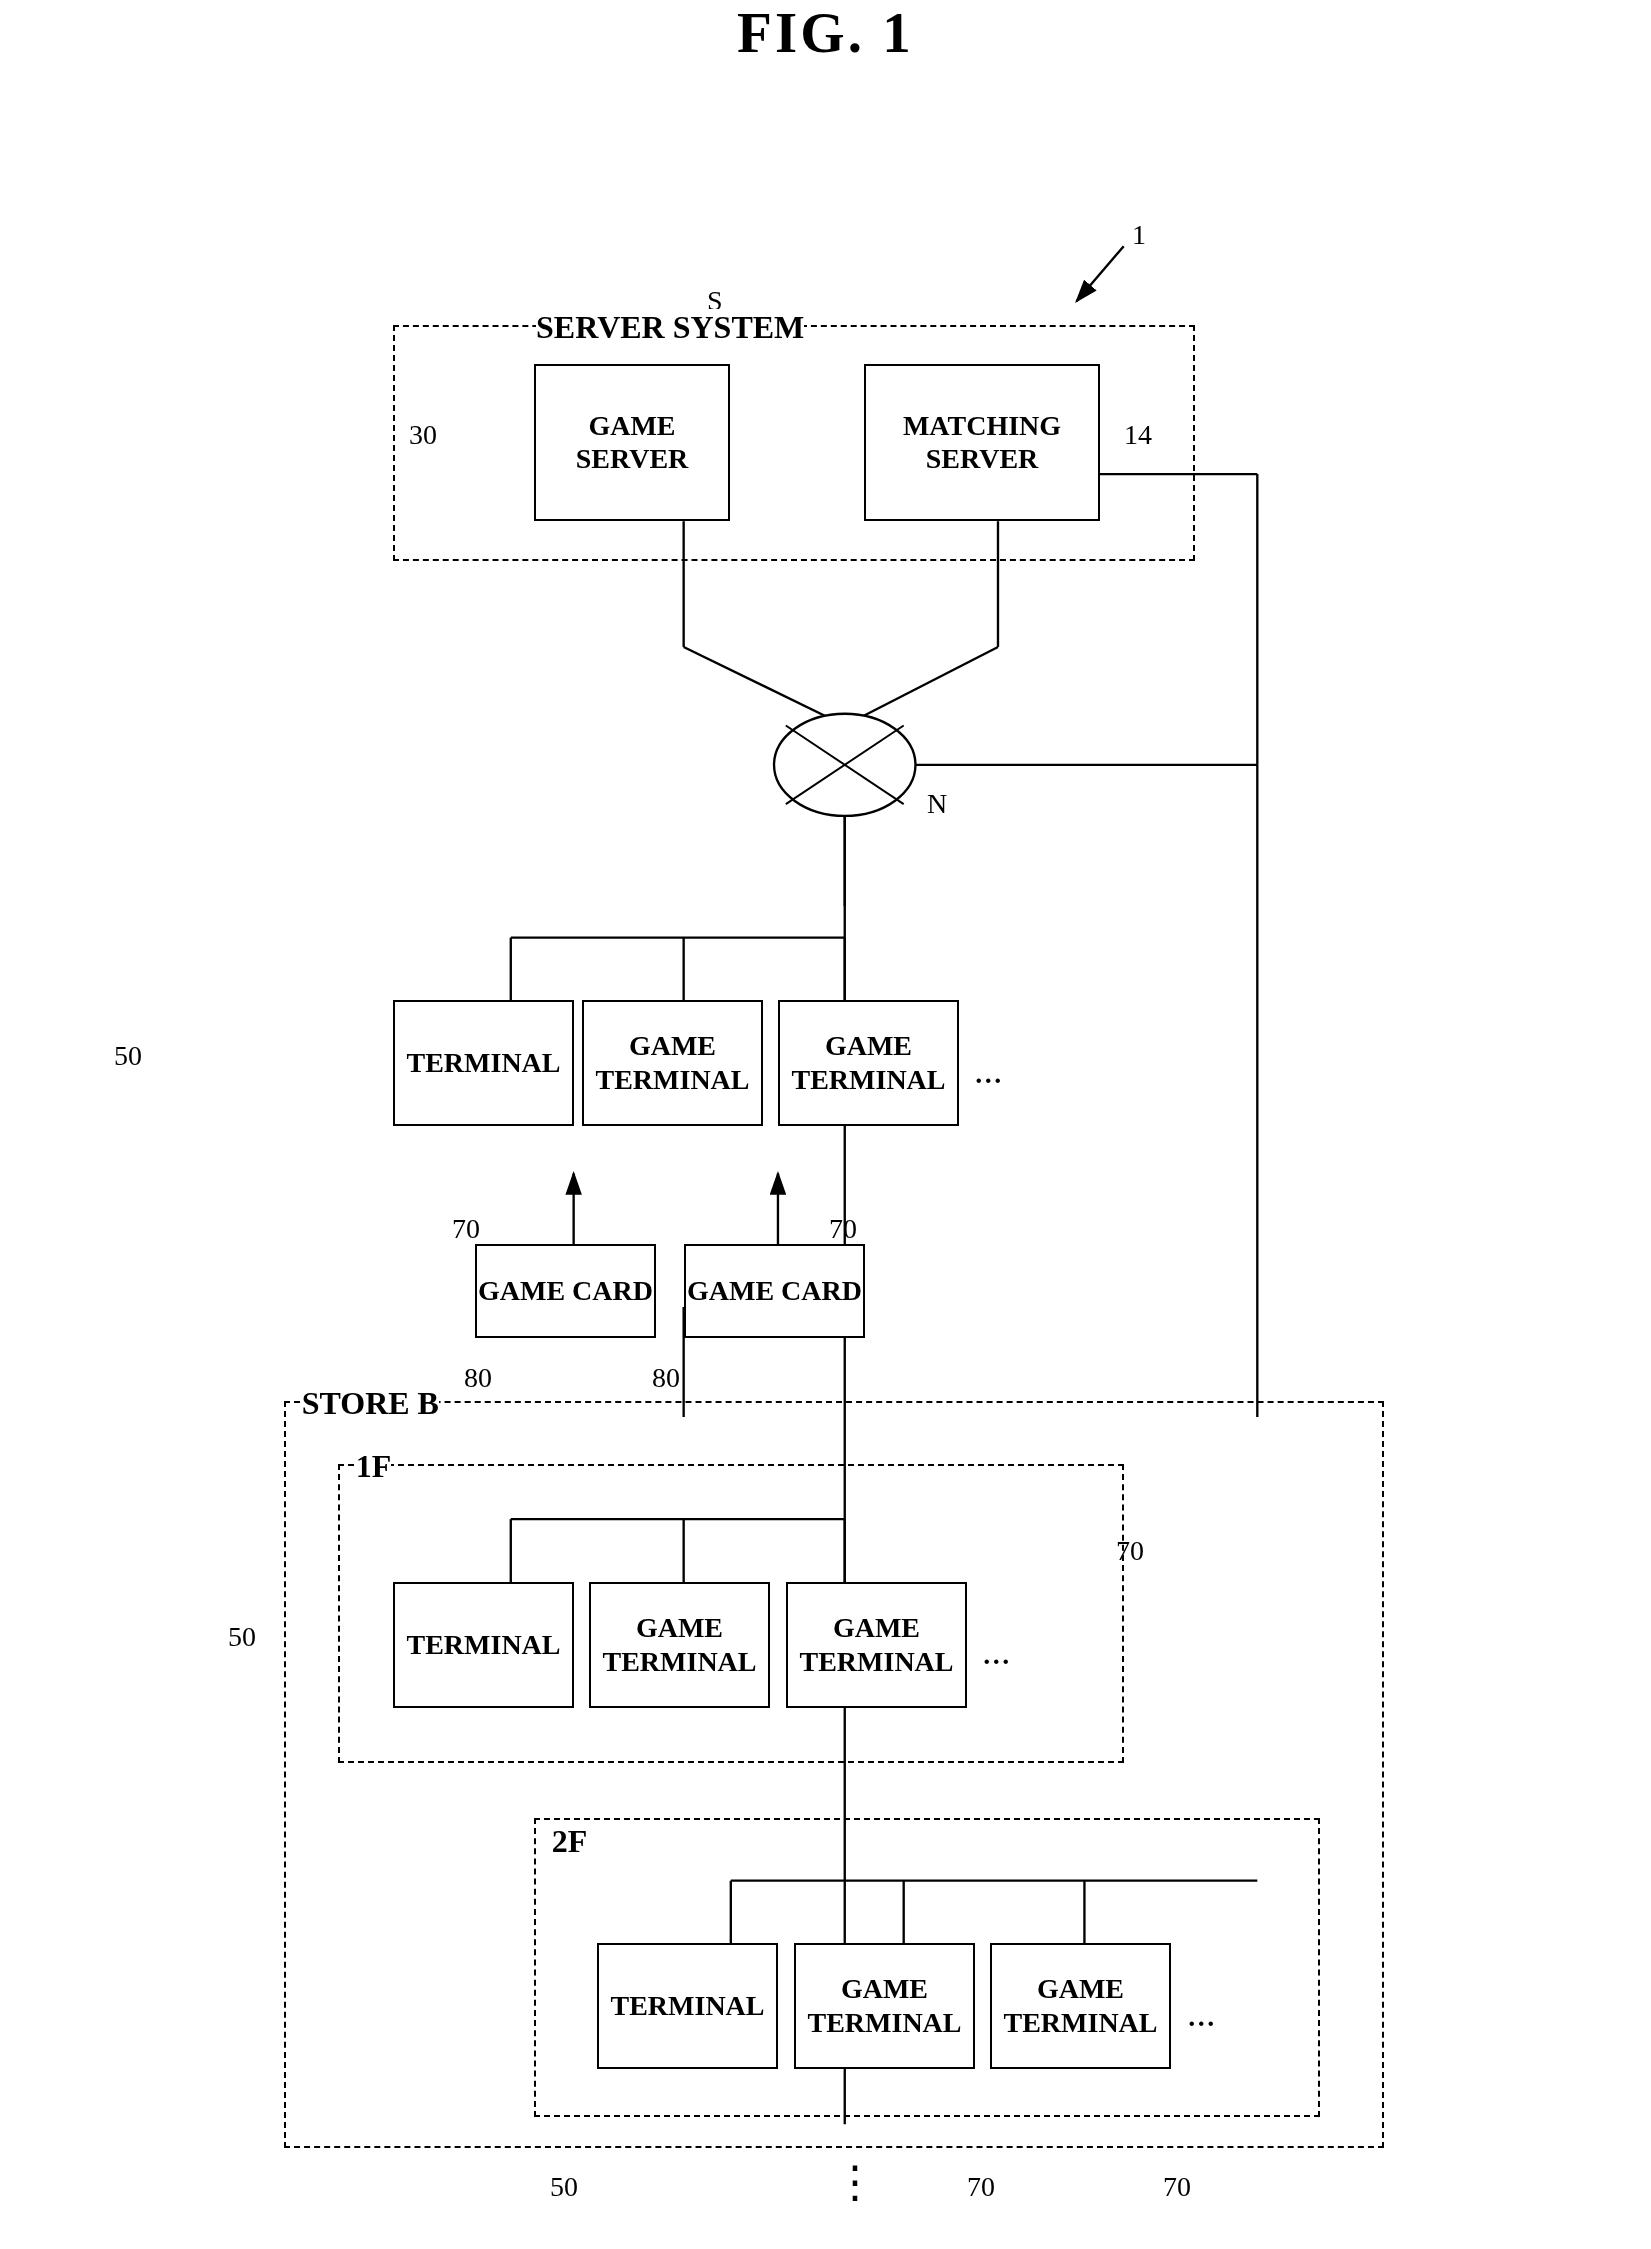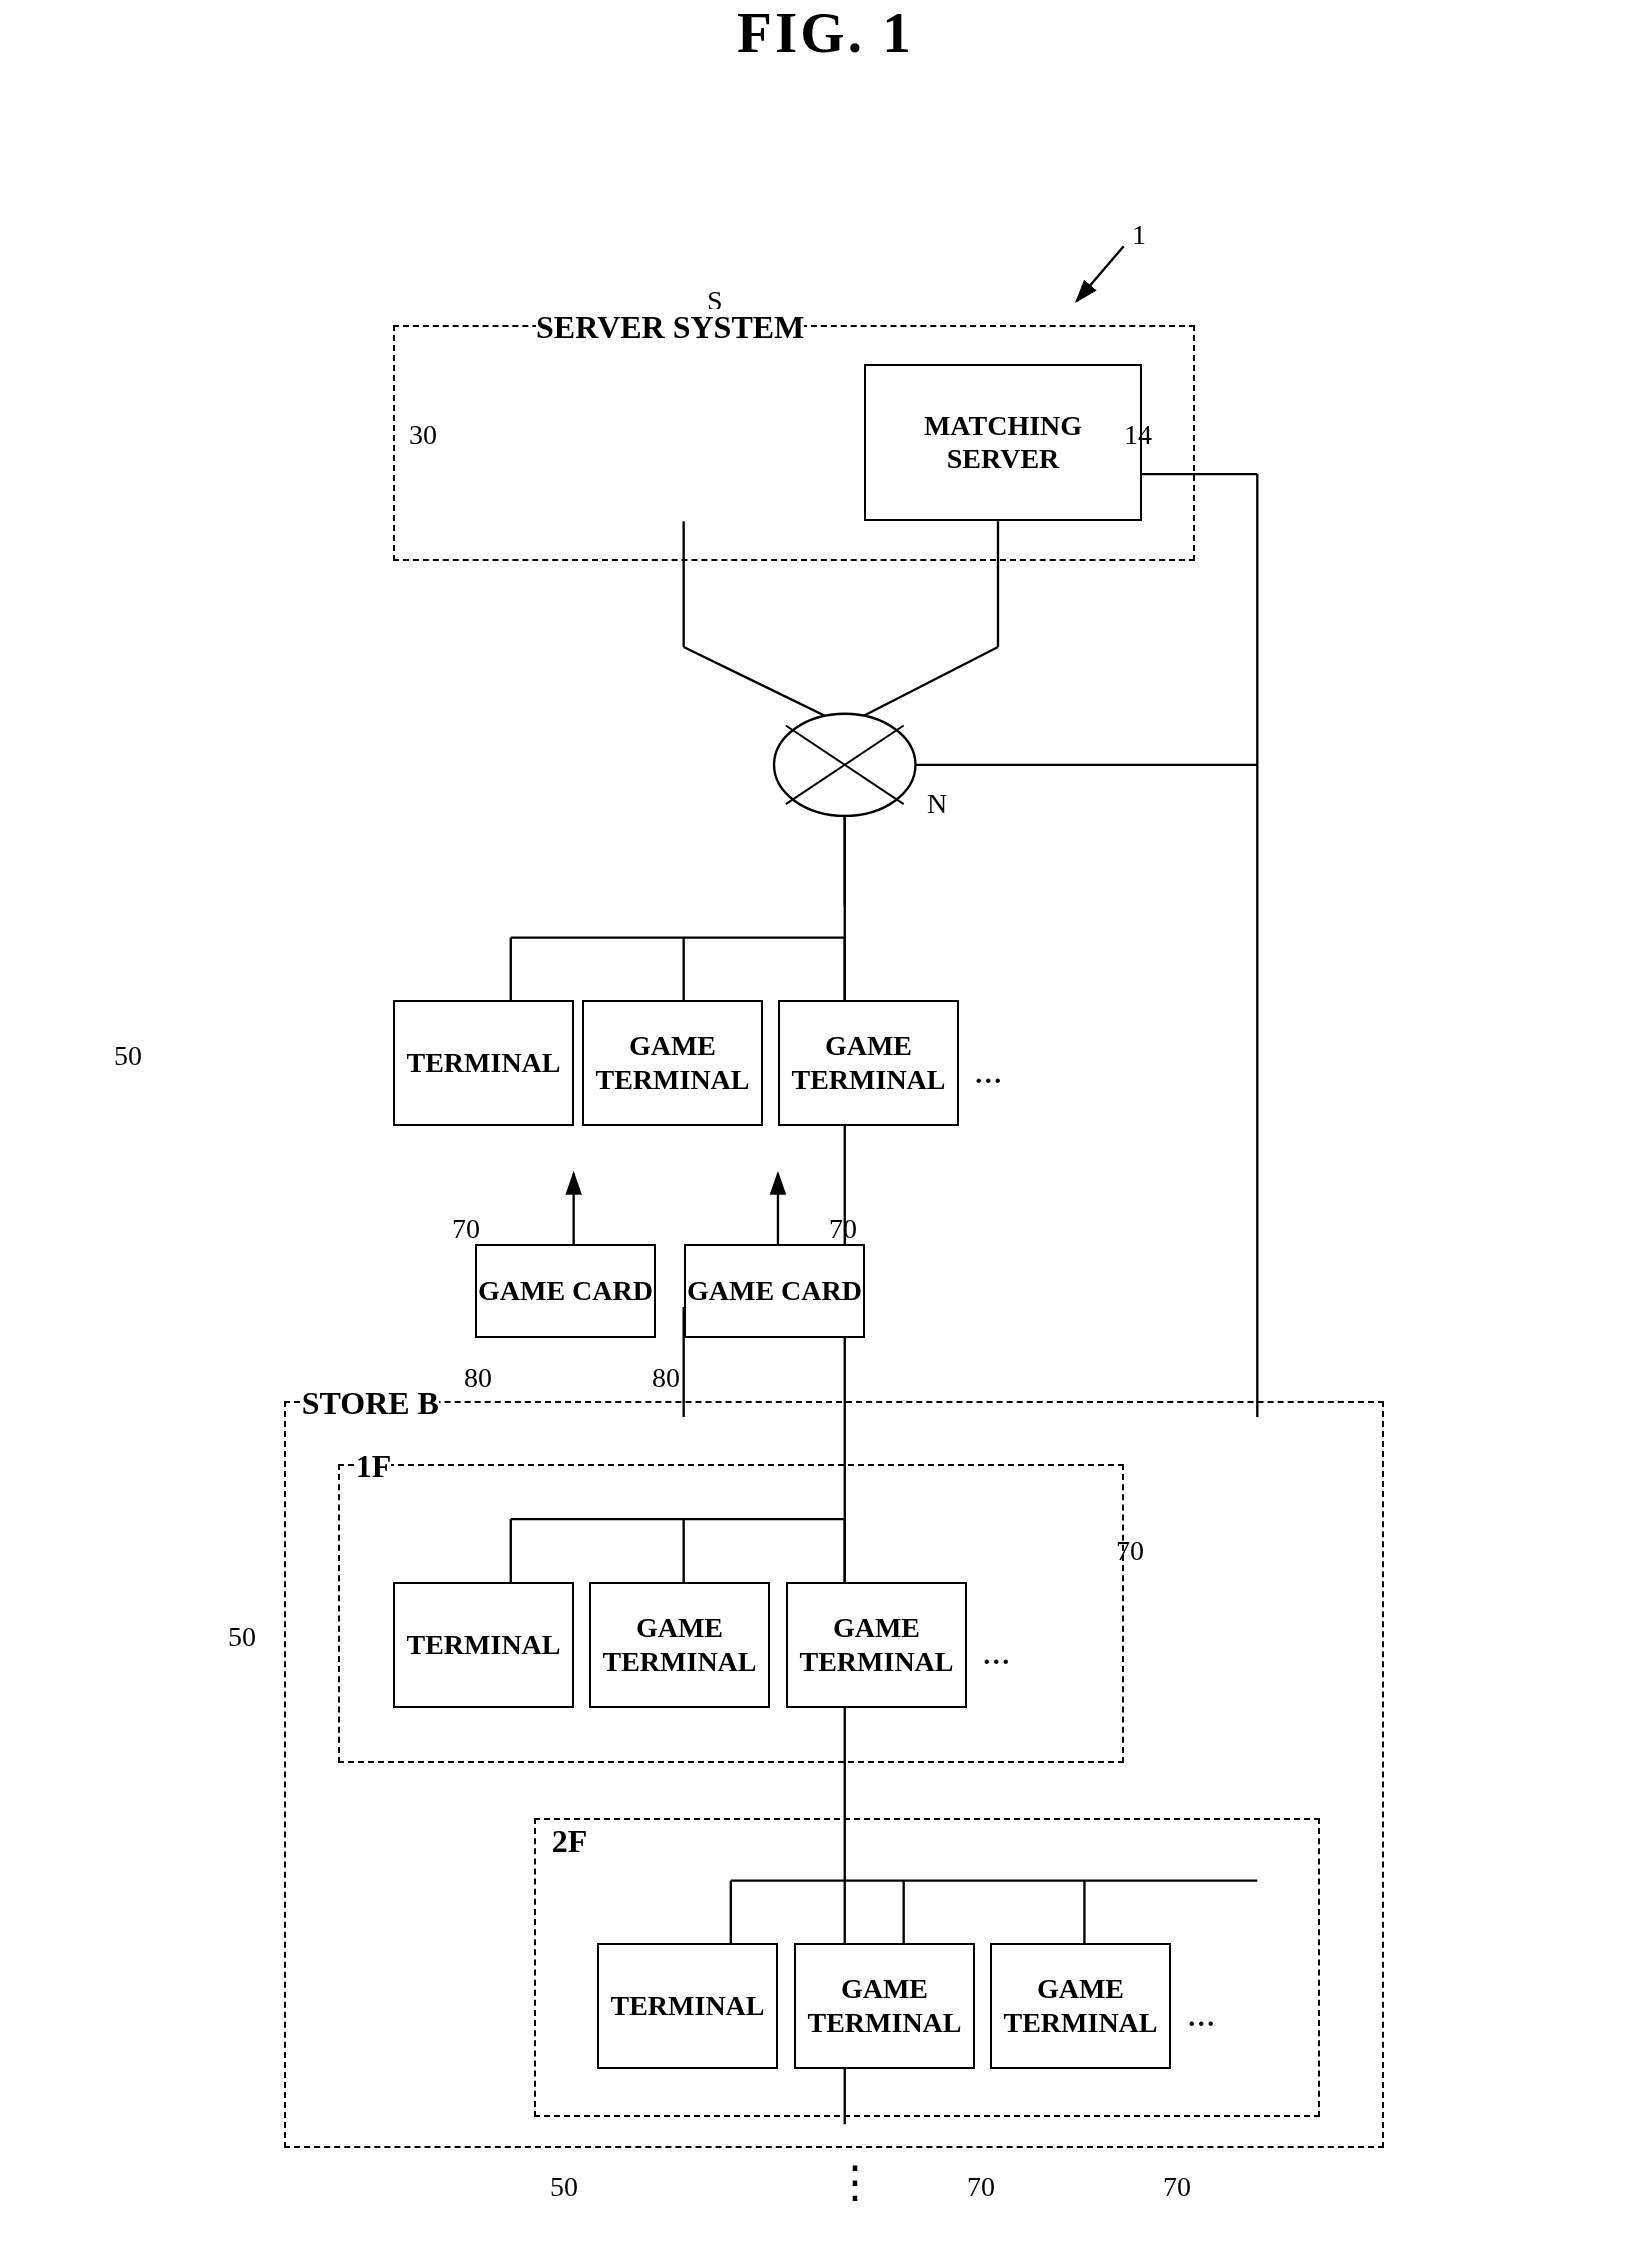--- a/index.html
+++ b/index.html
@@ -134,24 +134,28 @@
   </svg>
 
   <span class="ref-num" style="left:1132px; top:138px;">1</span>
 
   <span class="ref-num" style="left:707px; top:204px;">S</span>
 
   <div class="dashed-box" style="left:393px; top:244px; width:802px; height:236px;">
     <span class="label" style="top:-17.3px; left:141px;">SERVER SYSTEM</span>
   </div>
 
+  <div class="box" style="left:534px; top:283px; width:196px; height:157px;">
+    <span>GAME
+SERVER</span>
+  </div>
 
   <span class="ref-num" style="left:409px; top:338px;">30</span>
 
-  <div class="box" style="left:864px; top:283px; width:278px; height:157px;">
+  <div class="box" style="left:864px; top:283px; width:236px; height:157px;">
     <span>MATCHING
 SERVER</span>
   </div>
 
   <span class="ref-num" style="left:1124px; top:338px;">14</span>
 
   <span class="ref-num" style="left:927px; top:707px;">N</span>
 
 
   <div class="box" style="left:393px; top:919px; width:181px; height:126px;">

